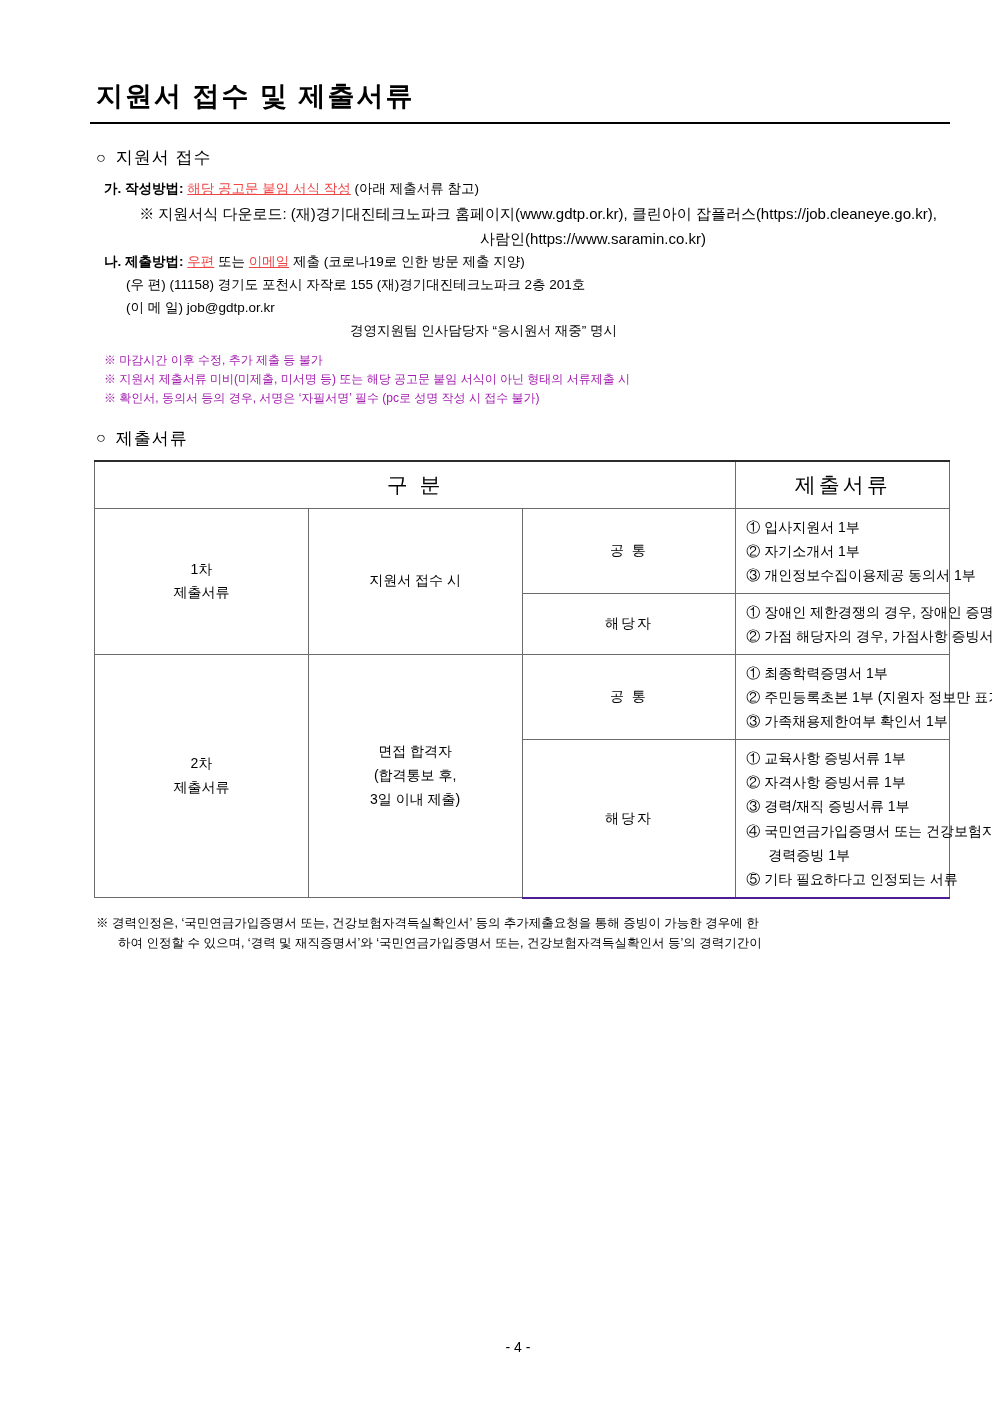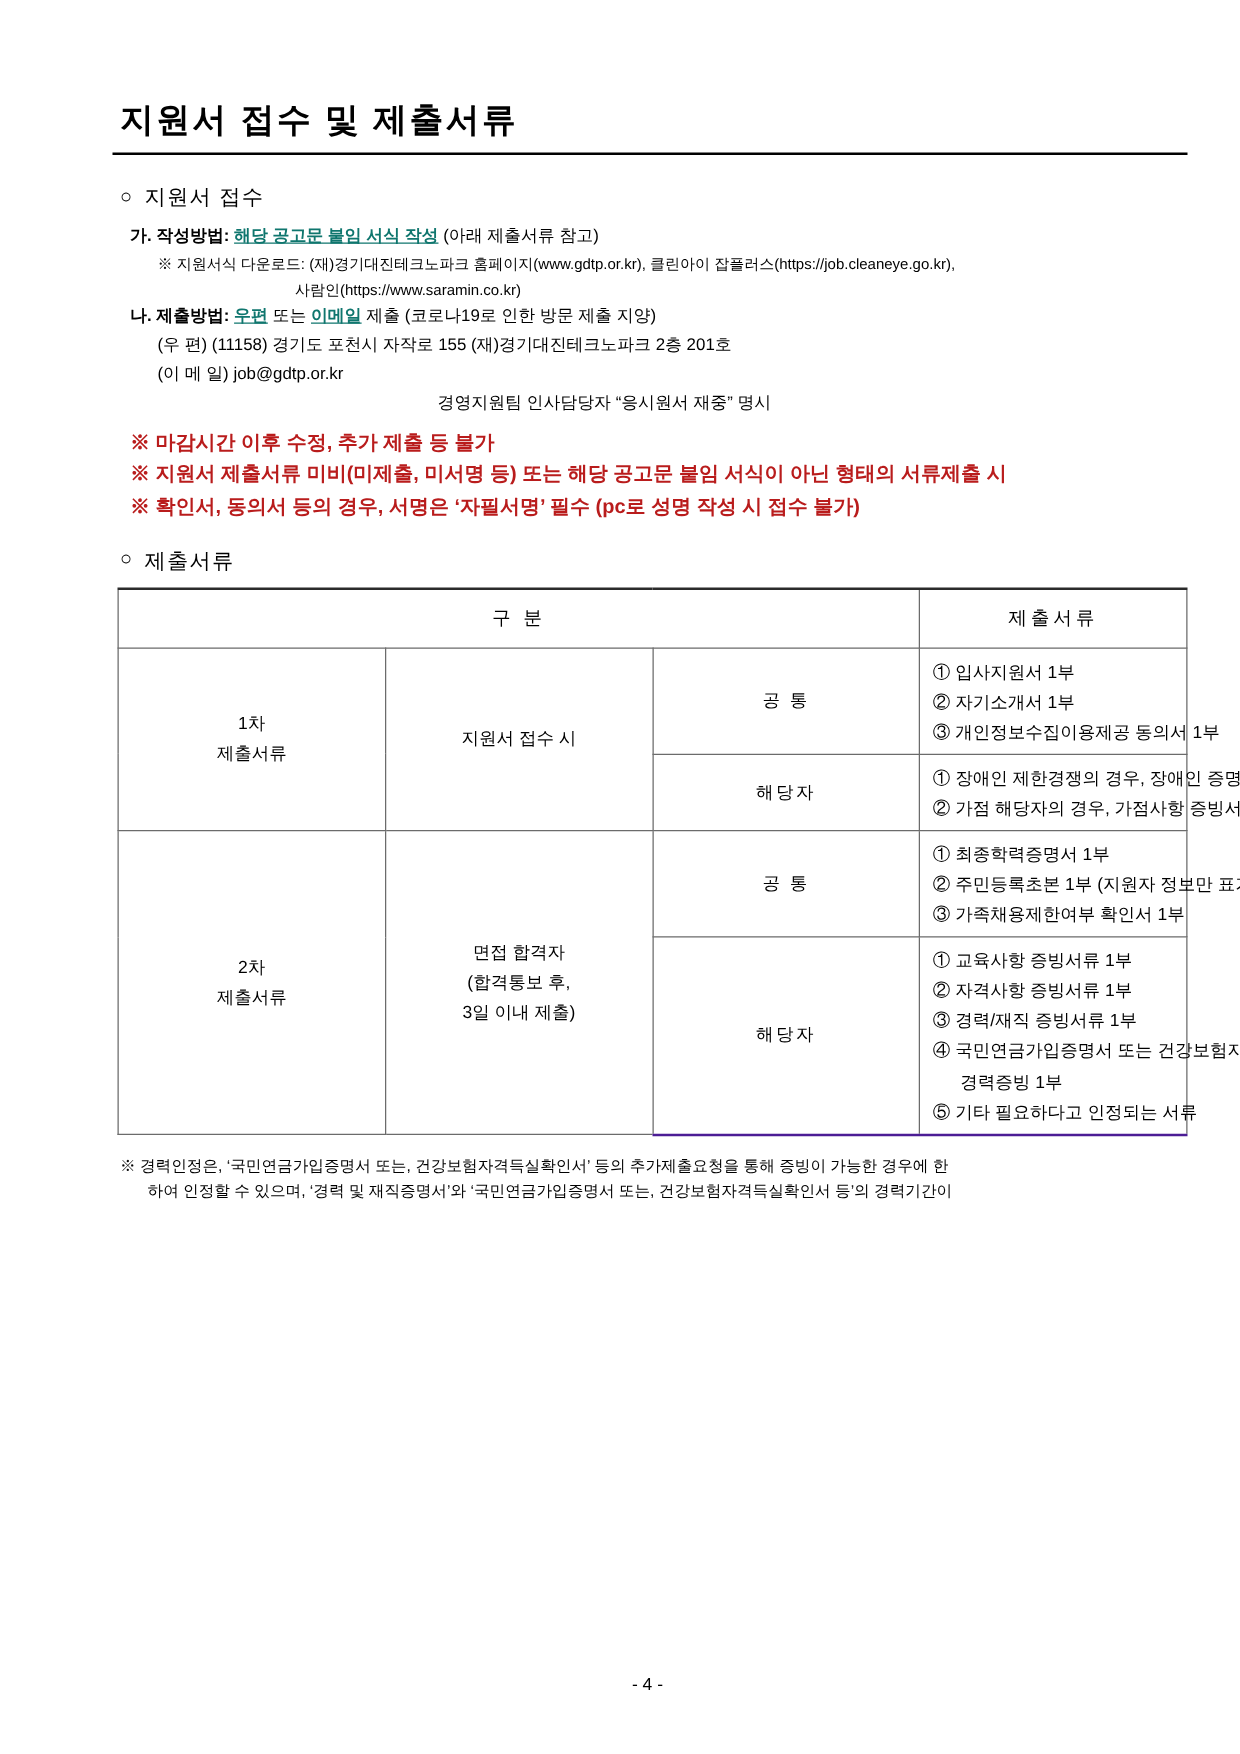--- a/index.html
+++ b/index.html
@@ -56,36 +56,37 @@
     line-height: 1.55;
     margin: 0 0 2px 0;
     white-space: nowrap;
   }
   .indent1 { margin-left: 14px; }
   .indent2 { margin-left: 36px; }
   .indent4 { margin-left: 146px; }
   .indent5 { margin-left: 260px; }
   .bold { font-weight: bold; }
   .underline-blue {
-    color: #0f766e;
+    color: #ef4444;
     text-decoration: underline;
-    font-weight: bold;
+    font-weight: normal;
   }
   .blue-note {
-    color: #b91c1c;
-    font-weight: bold;
-    font-size: 16px;
+    color: #a21caf;
+    font-weight: normal;
+    font-size: 12px;
     line-height: 1.6;
     margin: 0;
     white-space: nowrap;
   }
   .note-block { margin-top: 9px; margin-left: 14px; }
   .note-cont { margin-left: 36px; }
   .small {
-    font-size: 12px;
+    font-size: 15px;
+    text-align: center;
   }
   
   table.docs {
     border-collapse: collapse;
     width: 856px;
     margin: 6px 0 0 4px;
     table-layout: fixed;
   }
   table.docs th, table.docs td {
     border: 1px solid #6b6b6b;
@@ -93,21 +94,21 @@
     font-size: 14px;
     vertical-align: middle;
   }
   table.docs thead th {
     border-top: 2px solid #2b2b2b;
     border-bottom: 1px solid #6b6b6b;
     text-align: center;
     font-weight: normal;
     letter-spacing: 3px;
     height: 34px;
-    font-size: 15px;
+    font-size: 21px;
   }
   table.docs tbody tr:last-child td {
     border-bottom: 2px solid #4c1d95;
   }
   .c-stage {
     text-align: center;
     width: 110px;
     line-height: 1.7;
     font-size: 14.5px;
   }

